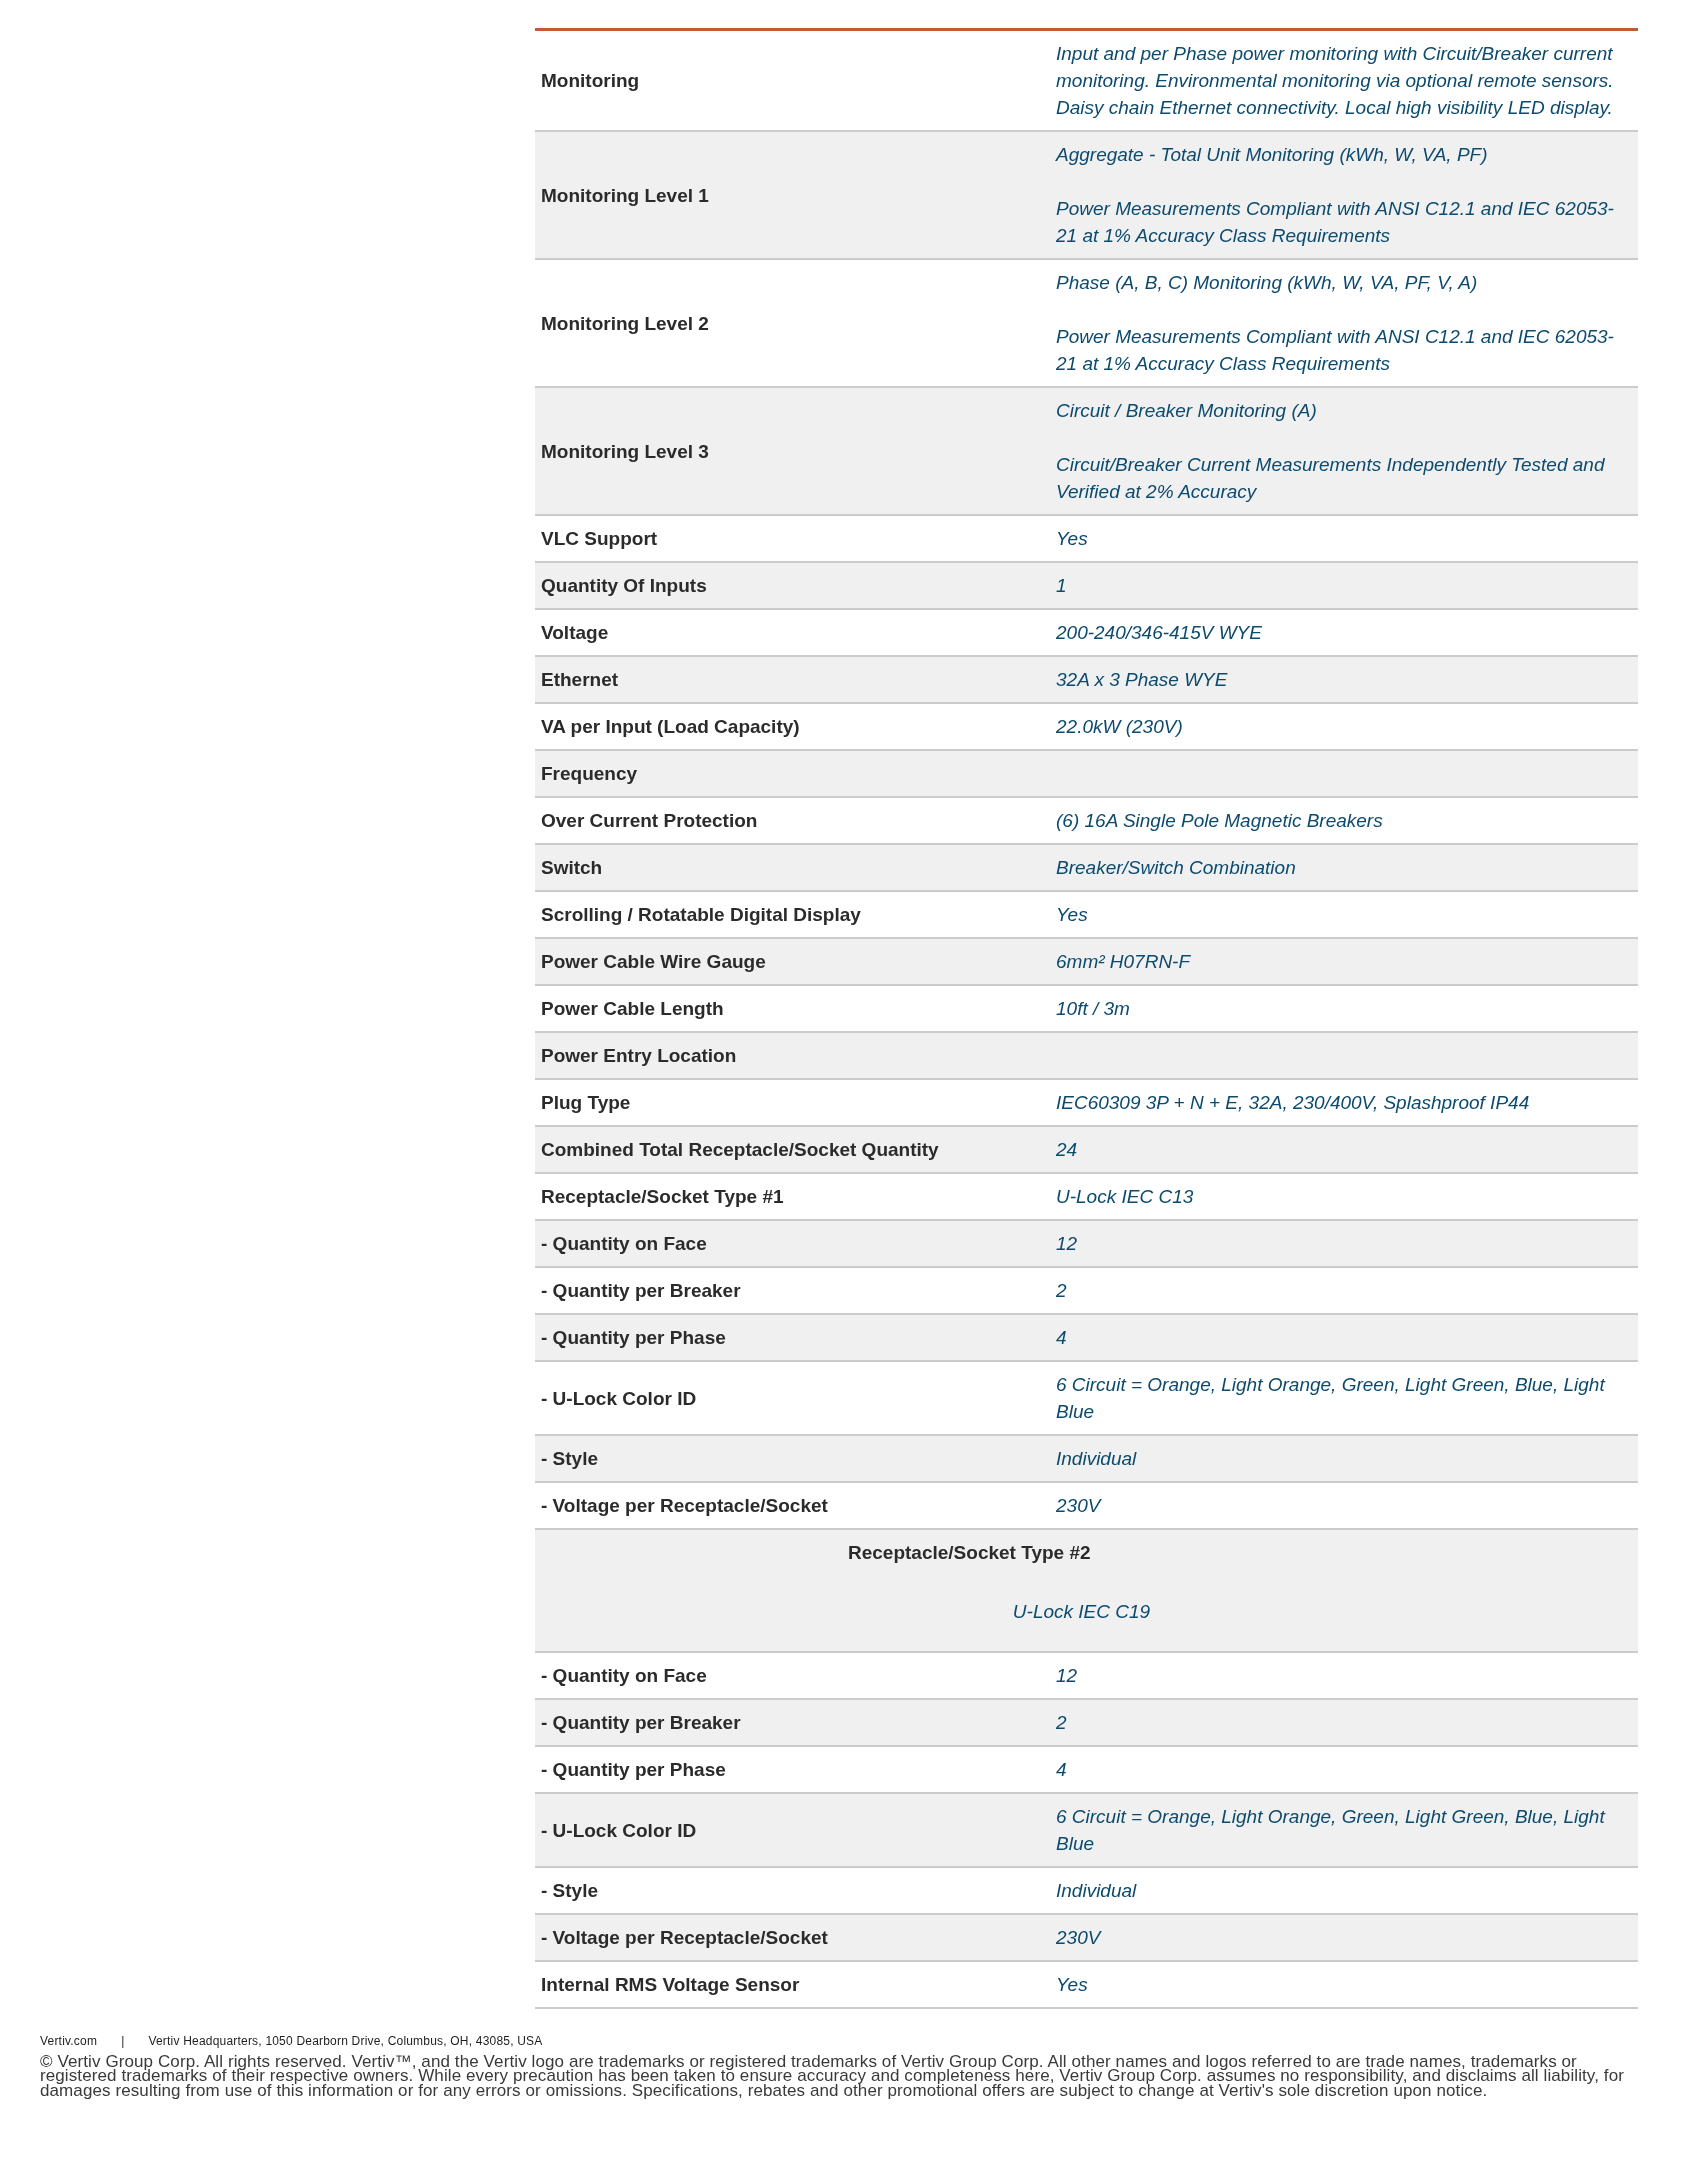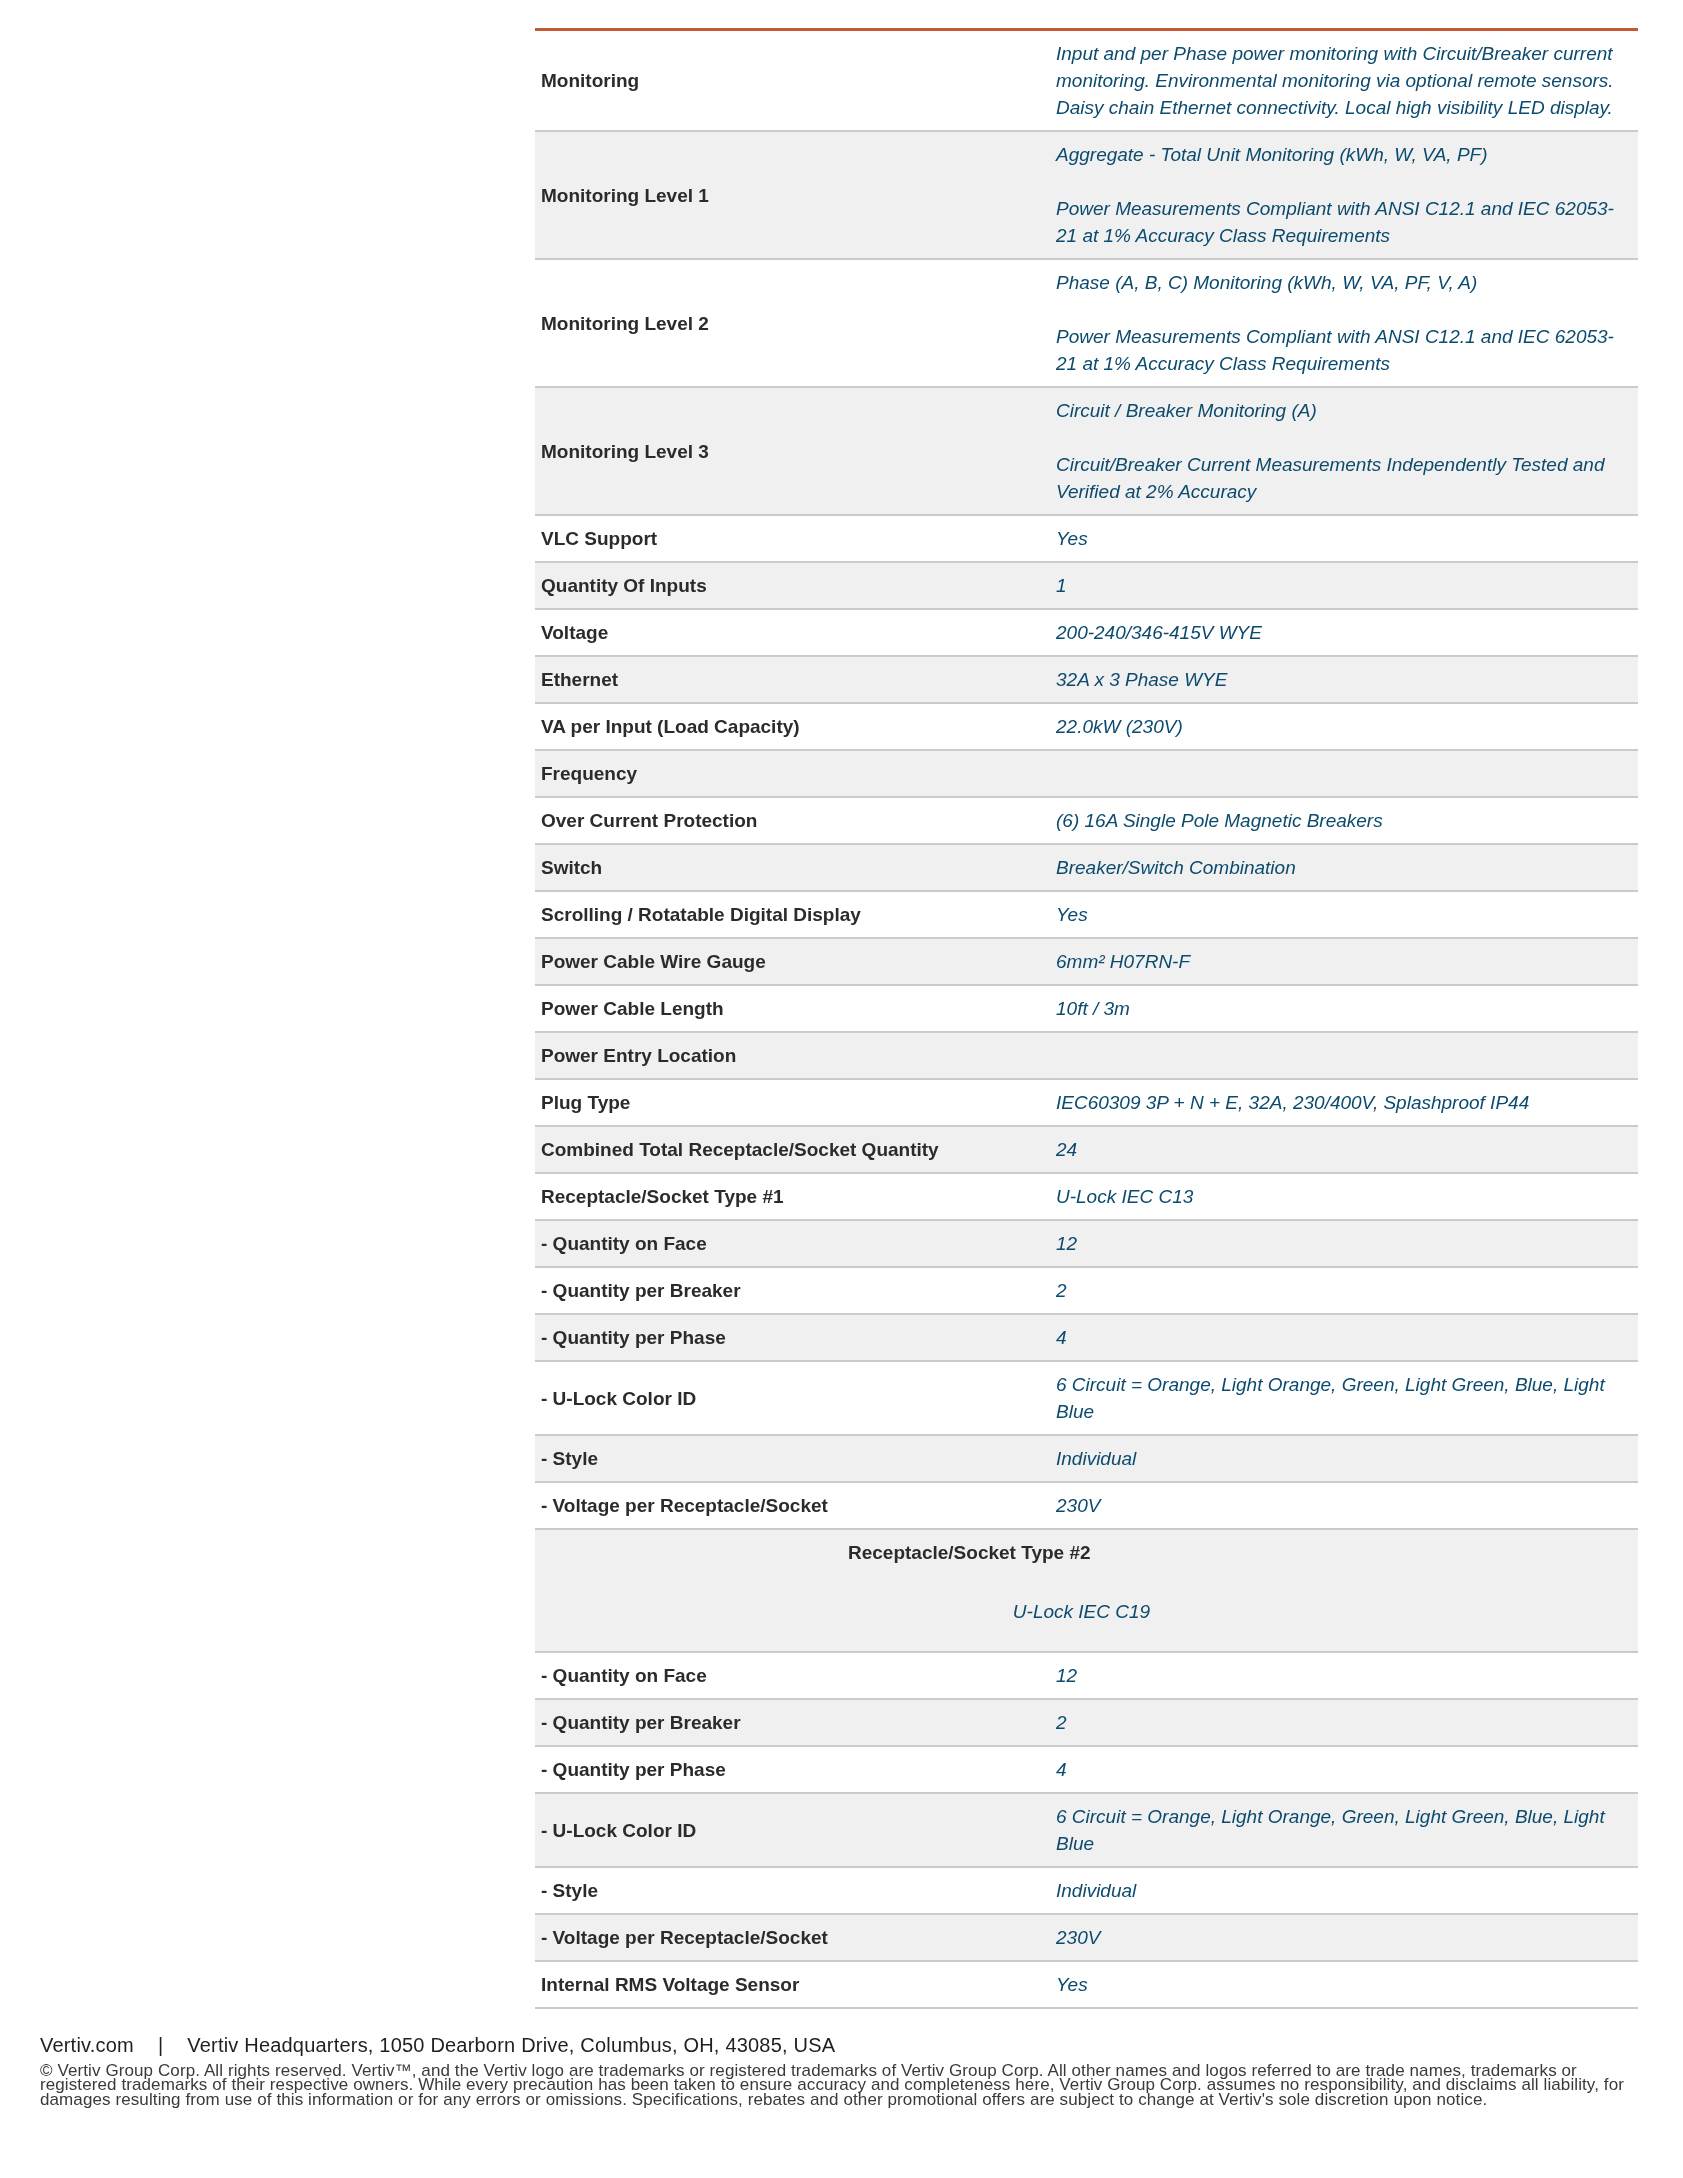--- a/index.html
+++ b/index.html
@@ -57,21 +57,21 @@
     font-style: italic;
   }
 
   .footer {
     position: absolute;
     left: 40px;
     top: 2034px;
     width: 1602px;
   }
   .footer-main {
-    font-size: 20px;
+    font-size: 12px;
     color: #1f1f1f;
     margin-bottom: 7px;
     letter-spacing: 0.2px;
   }
   .footer-sep {
     display: inline-block;
     margin: 0 24px;
     color: #1f1f1f;
   }
   .footer-legal {

